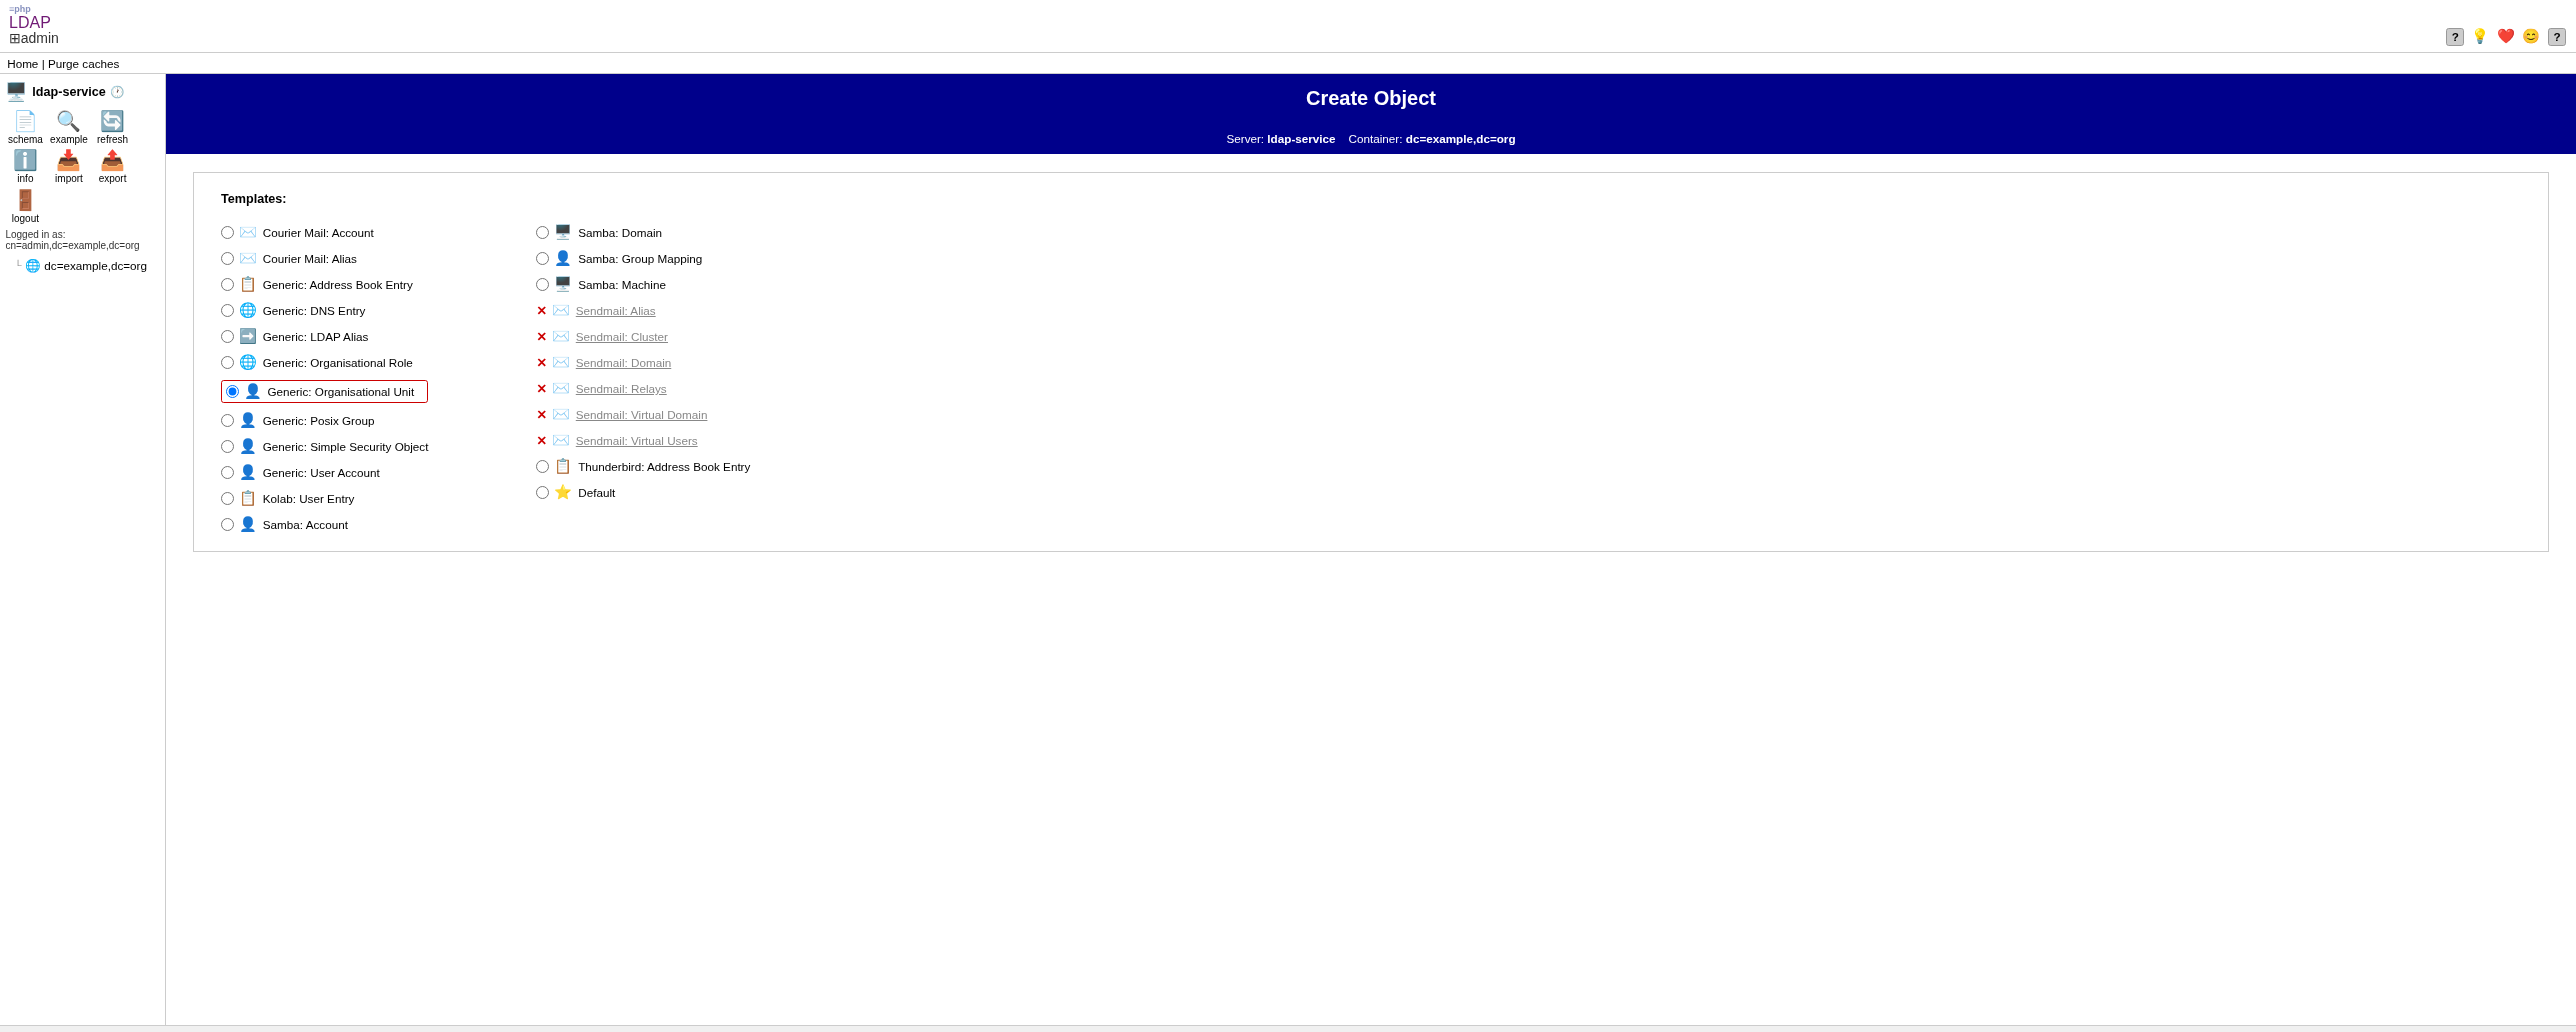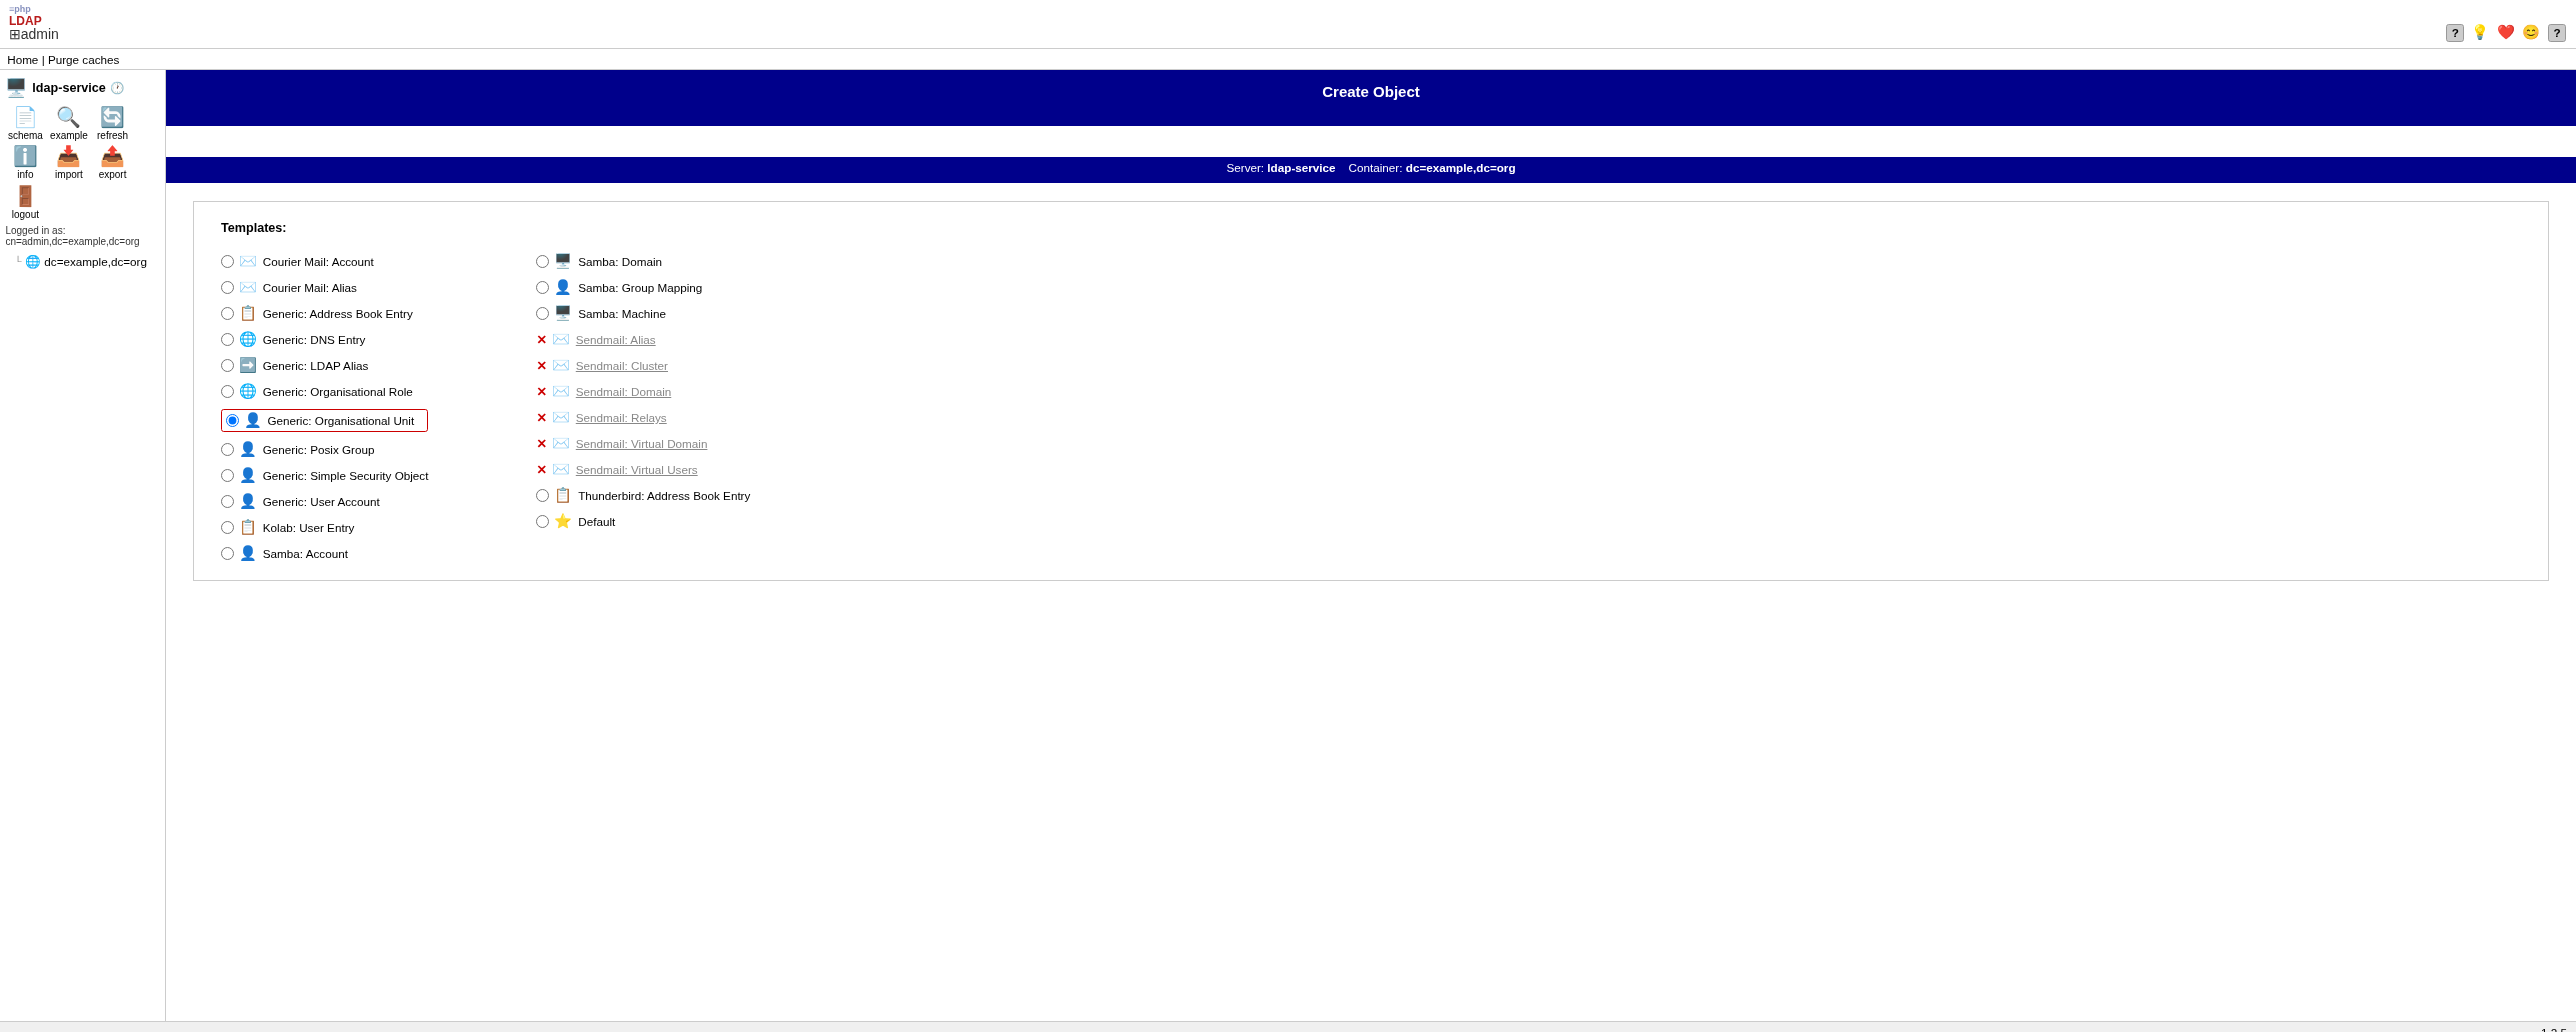--- a/index.html
+++ b/index.html
@@ -115,31 +115,30 @@
       overflow-y: auto;
       padding: 0;
     }
     #content-header {
       background: #00008B;
       color: white;
       text-align: center;
       padding: 12.6px 18px 7.2px;
     }
     #content-header h1 {
-      font-size: 15px;
+      font-size: 20px;
       font-weight: bold;
-      margin-bottom: 19px;
+      margin-bottom: 11px;
     }
     #content-subheader {
       background: #00008B;
       color: white;
       text-align: center;
       font-size: 11.7px;
       padding: 3.6px 18px 9px;
-      margin-top: 31px;
     }
     #content-subheader span { font-weight: normal; }
     #content-subheader strong { font-weight: bold; }
 
     #template-section {
       padding: 18px 27px;
     }
     #template-title {
       text-align: center;
       font-size: 14.4px;
@@ -222,21 +221,21 @@
   </style>
 </head>
 <body>
 
 <div id="top-bar">
   <div id="logo">
     <div class="logo-wrapper">
       <div style="display:flex;flex-direction:column;align-items:flex-start;line-height:1.1">
         <span style="color:#8892BF;font-size:9px;font-weight:bold;">≡php</span>
         <span style="display:flex;align-items:center;gap:0.9px">
-          <span style="color:#b91c1c;font-size:12px;font-weight:bold;line-height:1">LDAP</span>
+          <span style="color:#701a75;font-size:16px;font-weight:normal;line-height:1">LDAP</span>
         </span>
         <span style="color:#333;font-size:14px;">⊞admin</span>
       </div>
     </div>
   </div>
   <div id="top-icons">
     <div class="top-icon" title="Help">
       <span style="background:#ccc;border:0.9px solid #999;border-radius:2.7px;width:18px;height:18px;display:flex;align-items:center;justify-content:center;font-size:11.7px;font-weight:bold;">?</span>
     </div>
     <div class="top-icon" title="Tip">💡</div>

